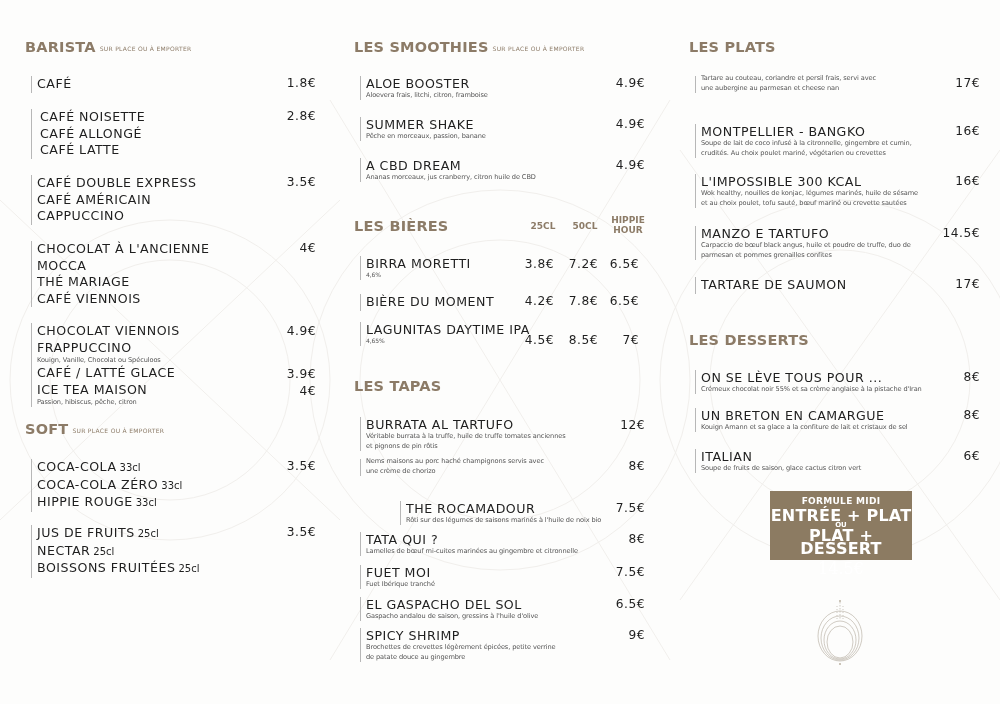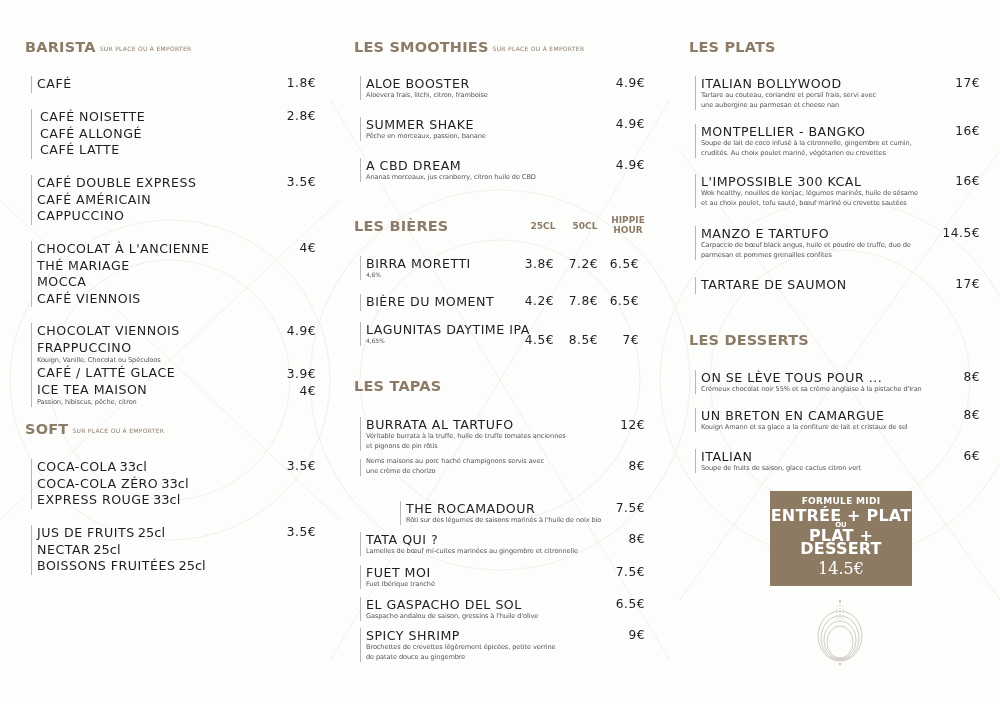--- a/index.html
+++ b/index.html
@@ -10,26 +10,26 @@
     color:#1e1e1e;
   }
   .bgdeco { position:absolute; inset:0; pointer-events:none; }
   .sec-title {
     position:absolute; font-family:"DejaVu Sans", sans-serif; font-weight:bold;
     color:#8c7b67; font-size:14.5px; letter-spacing:0.2px; white-space:nowrap;
   }
   .sec-sub { font-size:6px; font-weight:normal; color:#8c7b67; letter-spacing:0.3px; margin-left:4px; vertical-align:1px; }
   .group { position:absolute; border-left:1px solid #b7b7b7; padding-left:5px; }
   .name { font-size:12.6px; letter-spacing:0.5px; line-height:16.5px; white-space:nowrap; color:#1f1f1f; }
-  .vol { font-size:13px; letter-spacing:0; margin-left:3px; }
+  .vol { font-size:10px; letter-spacing:0; margin-left:3px; }
   .desc { font-size:6.6px; color:#555; line-height:10px; white-space:nowrap; letter-spacing:-0.1px; }
   .price { position:absolute; font-size:12.2px; letter-spacing:0.5px; text-align:right; white-space:nowrap; color:#1f1f1f; }
   .colhead { position:absolute; font-size:9px; font-weight:bold; color:#8c7b67; text-align:center; line-height:10px; }
   .formule {
-    position:absolute; left:770px; top:491px; width:142px; height:95px;
+    position:absolute; left:770px; top:491px; width:142px; height:69px;
     background:#8c7b62; color:#fff; text-align:center;
   }
   .f-title { font-size:9px; font-weight:bold; margin-top:5px; letter-spacing:0.3px; }
   .f-line { font-size:16px; font-weight:bold; line-height:13px; letter-spacing:0.2px; }
   .f-ou { font-size:7px; font-weight:bold; line-height:7px; }
   .f-price { font-family:"DejaVu Serif", serif; font-size:16px; margin-top:4px; }
   .logo { position:absolute; left:810px; top:598px; width:60px; height:68px; }
 </style>
 </head>
 <body>
@@ -64,22 +64,22 @@
 
 <div class="group" style="left:31px;top:175px;">
   <div class="name">CAFÉ DOUBLE EXPRESS</div>
   <div class="name">CAFÉ AMÉRICAIN</div>
   <div class="name">CAPPUCCINO</div>
 </div>
 <div class="price" style="right:684px;top:175px;">3.5€</div>
 
 <div class="group" style="left:31px;top:241px;">
   <div class="name">CHOCOLAT À L'ANCIENNE</div>
+  <div class="name">MOCCA</div>
   <div class="name">THÉ MARIAGE</div>
-  <div class="name">MOCCA</div>
   <div class="name">CAFÉ VIENNOIS</div>
 </div>
 <div class="price" style="right:684px;top:241px;">4€</div>
 
 <div class="group" style="left:31px;top:323px;">
   <div class="name">CHOCOLAT VIENNOIS</div>
   <div class="name">FRAPPUCCINO</div>
   <div class="desc" style="margin-top:-1px;">Kouign, Vanille, Chocolat ou Spéculoos</div>
   <div class="name">CAFÉ / LATTÉ GLACE</div>
   <div class="name">ICE TEA MAISON</div>
@@ -89,21 +89,21 @@
 <div class="price" style="right:684px;top:367px;">3.9€</div>
 <div class="price" style="right:684px;top:384px;">4€</div>
 
 <div class="sec-title" style="left:25px;top:421px;">
   <span>SOFT</span><span class="sec-sub">SUR PLACE OU À EMPORTER</span>
 </div>
 
 <div class="group" style="left:31px;top:459px;">
   <div class="name"><span>COCA-COLA</span><span class="vol">33cl</span></div>
   <div class="name"><span>COCA-COLA ZÉRO</span><span class="vol">33cl</span></div>
-  <div class="name"><span>EXPRESS ROUGE</span><span class="vol">33cl</span></div>
+  <div class="name"><span>HIPPIE ROUGE</span><span class="vol">33cl</span></div>
 </div>
 <div class="price" style="right:684px;top:459px;">3.5€</div>
 
 <div class="group" style="left:31px;top:525px;">
   <div class="name"><span>JUS DE FRUITS</span><span class="vol">25cl</span></div>
   <div class="name"><span>NECTAR</span><span class="vol">25cl</span></div>
   <div class="name"><span>BOISSONS FRUITÉES</span><span class="vol">25cl</span></div>
 </div>
 <div class="price" style="right:684px;top:525px;">3.5€</div>
 
@@ -199,21 +199,20 @@
 <div class="group" style="left:360px;top:628px;">
   <div class="name">SPICY SHRIMP</div>
   <div class="desc" style="margin-top:-3px;">Brochettes de crevettes légèrement épicées, petite verrine</div>
   <div class="desc">de patate douce au gingembre</div>
 </div>
 <div class="price" style="right:355px;top:628px;">9€</div>
 
 <div class="sec-title" style="left:689px;top:39px;">LES PLATS</div>
 
 <div class="group" style="left:695px;top:76px;">
-  <div class="name">ITALIAN BOLLYWOOD</div>
   <div class="desc" style="margin-top:-3px;">Tartare au couteau, coriandre et persil frais, servi avec</div>
   <div class="desc">une aubergine au parmesan et cheese nan</div>
 </div>
 <div class="price" style="right:20px;top:76px;">17€</div>
 
 <div class="group" style="left:695px;top:124px;">
   <div class="name">MONTPELLIER - BANGKO</div>
   <div class="desc" style="margin-top:-3px;">Soupe de lait de coco infusé à la citronnelle, gingembre et cumin,</div>
   <div class="desc">crudités. Au choix poulet mariné, végétarien ou crevettes</div>
 </div>

